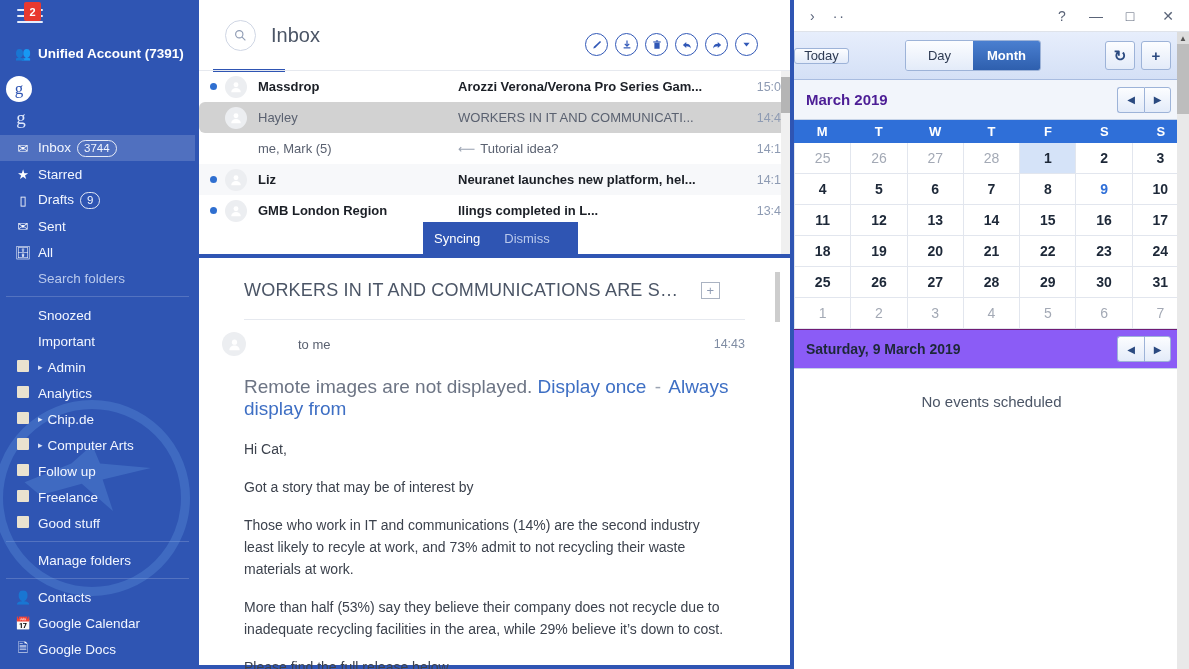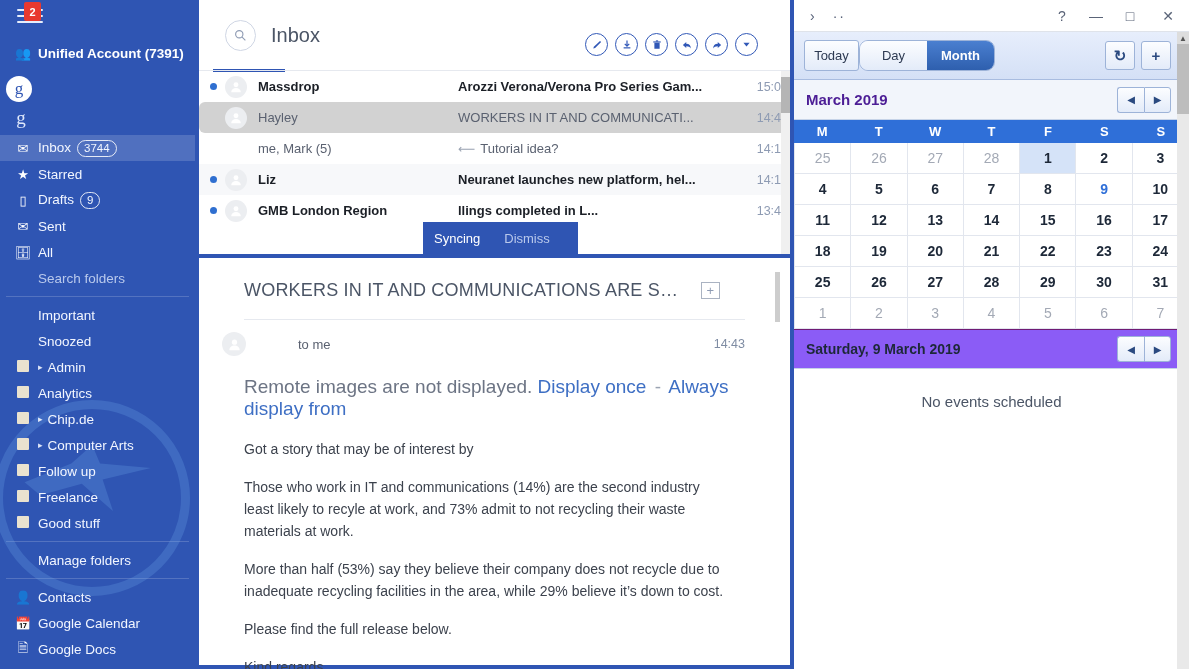--- a/index.html
+++ b/index.html
@@ -304,24 +304,24 @@
     border-bottom: 1px solid #a8bce0;
     display: flex; align-items: center;
   }
   .btn {
     background: linear-gradient(#fcfdff, #e3ebf9);
     border: 1px solid #9db3d8;
     border-radius: 3px;
     font-size: 13px; color: #2d3a52;
     display: flex; align-items: center; justify-content: center;
   }
-  #btn-today { margin-left: 10px; width: 55px; height: 31px; }
+  #btn-today { margin-left: 0; width: 55px; height: 16px; }
   .seg {
-    display: flex; 
-    border: 1px solid #9db3d8; border-radius: 9px; overflow: hidden;
+    display: flex; margin-left: 56px;
+    border: 1px solid #9db3d8; border-radius: 3px; overflow: hidden;
   }
   .seg > div {
     width: 67px; height: 29px;
     display: flex; align-items: center; justify-content: center;
     font-size: 13px; color: #2d3a52;
     background: linear-gradient(#fcfdff, #e3ebf9);
   }
   .seg > div.on {
     background: linear-gradient(#4a7fd0, #2e5fae);
     color: #ffffff; font-weight: bold;
@@ -445,24 +445,24 @@
       <span class="lbl">All</span>
     </div>
 
     <div class="sb-item dim sb-indent">
       <span class="lbl">Search folders</span>
     </div>
 
     <div class="sb-sep"></div>
 
     <div class="sb-item sb-indent">
+      <span class="lbl">Snoozed</span>
+    </div>
+    <div class="sb-item sb-indent">
       <span class="lbl">Important</span>
-    </div>
-    <div class="sb-item sb-indent">
-      <span class="lbl">Snoozed</span>
     </div>
 
     <div class="sb-item">
       <span class="ico"><i class="sq"></i></span>
       <span class="caret">▸</span>
       <span class="lbl">Admin</span>
     </div>
     <div class="sb-item">
       <span class="ico"><i class="sq"></i></span>
       <span class="lbl">Analytics</span>
@@ -663,20 +663,21 @@
       </div>
 
       <div class="rd-remote">
         <span>Remote images are not displayed.</span>
         <a href="#">Display once</a>
         <span class="sep">-</span>
         <a href="#">Always display from</a>
       </div>
 
       <div class="rd-body">
+        <p>Hi Cat,</p>
         <p>Got a story that may be of interest by</p>
         <p>Those who work in IT and communications (14%) are the second industry least likely to recyle at work, and 73% admit to not recycling their waste materials at work.</p>
         <p>More than half (53%) say they believe their company does not recycle due to inadequate recycling facilities in the area, while 29% believe it’s down to cost.</p>
         <p>Please find the full release below.</p>
         <p>Kind regards</p>
       </div>
 
       <div id="reader-scroll">
         <div class="thumb"></div>
       </div>

